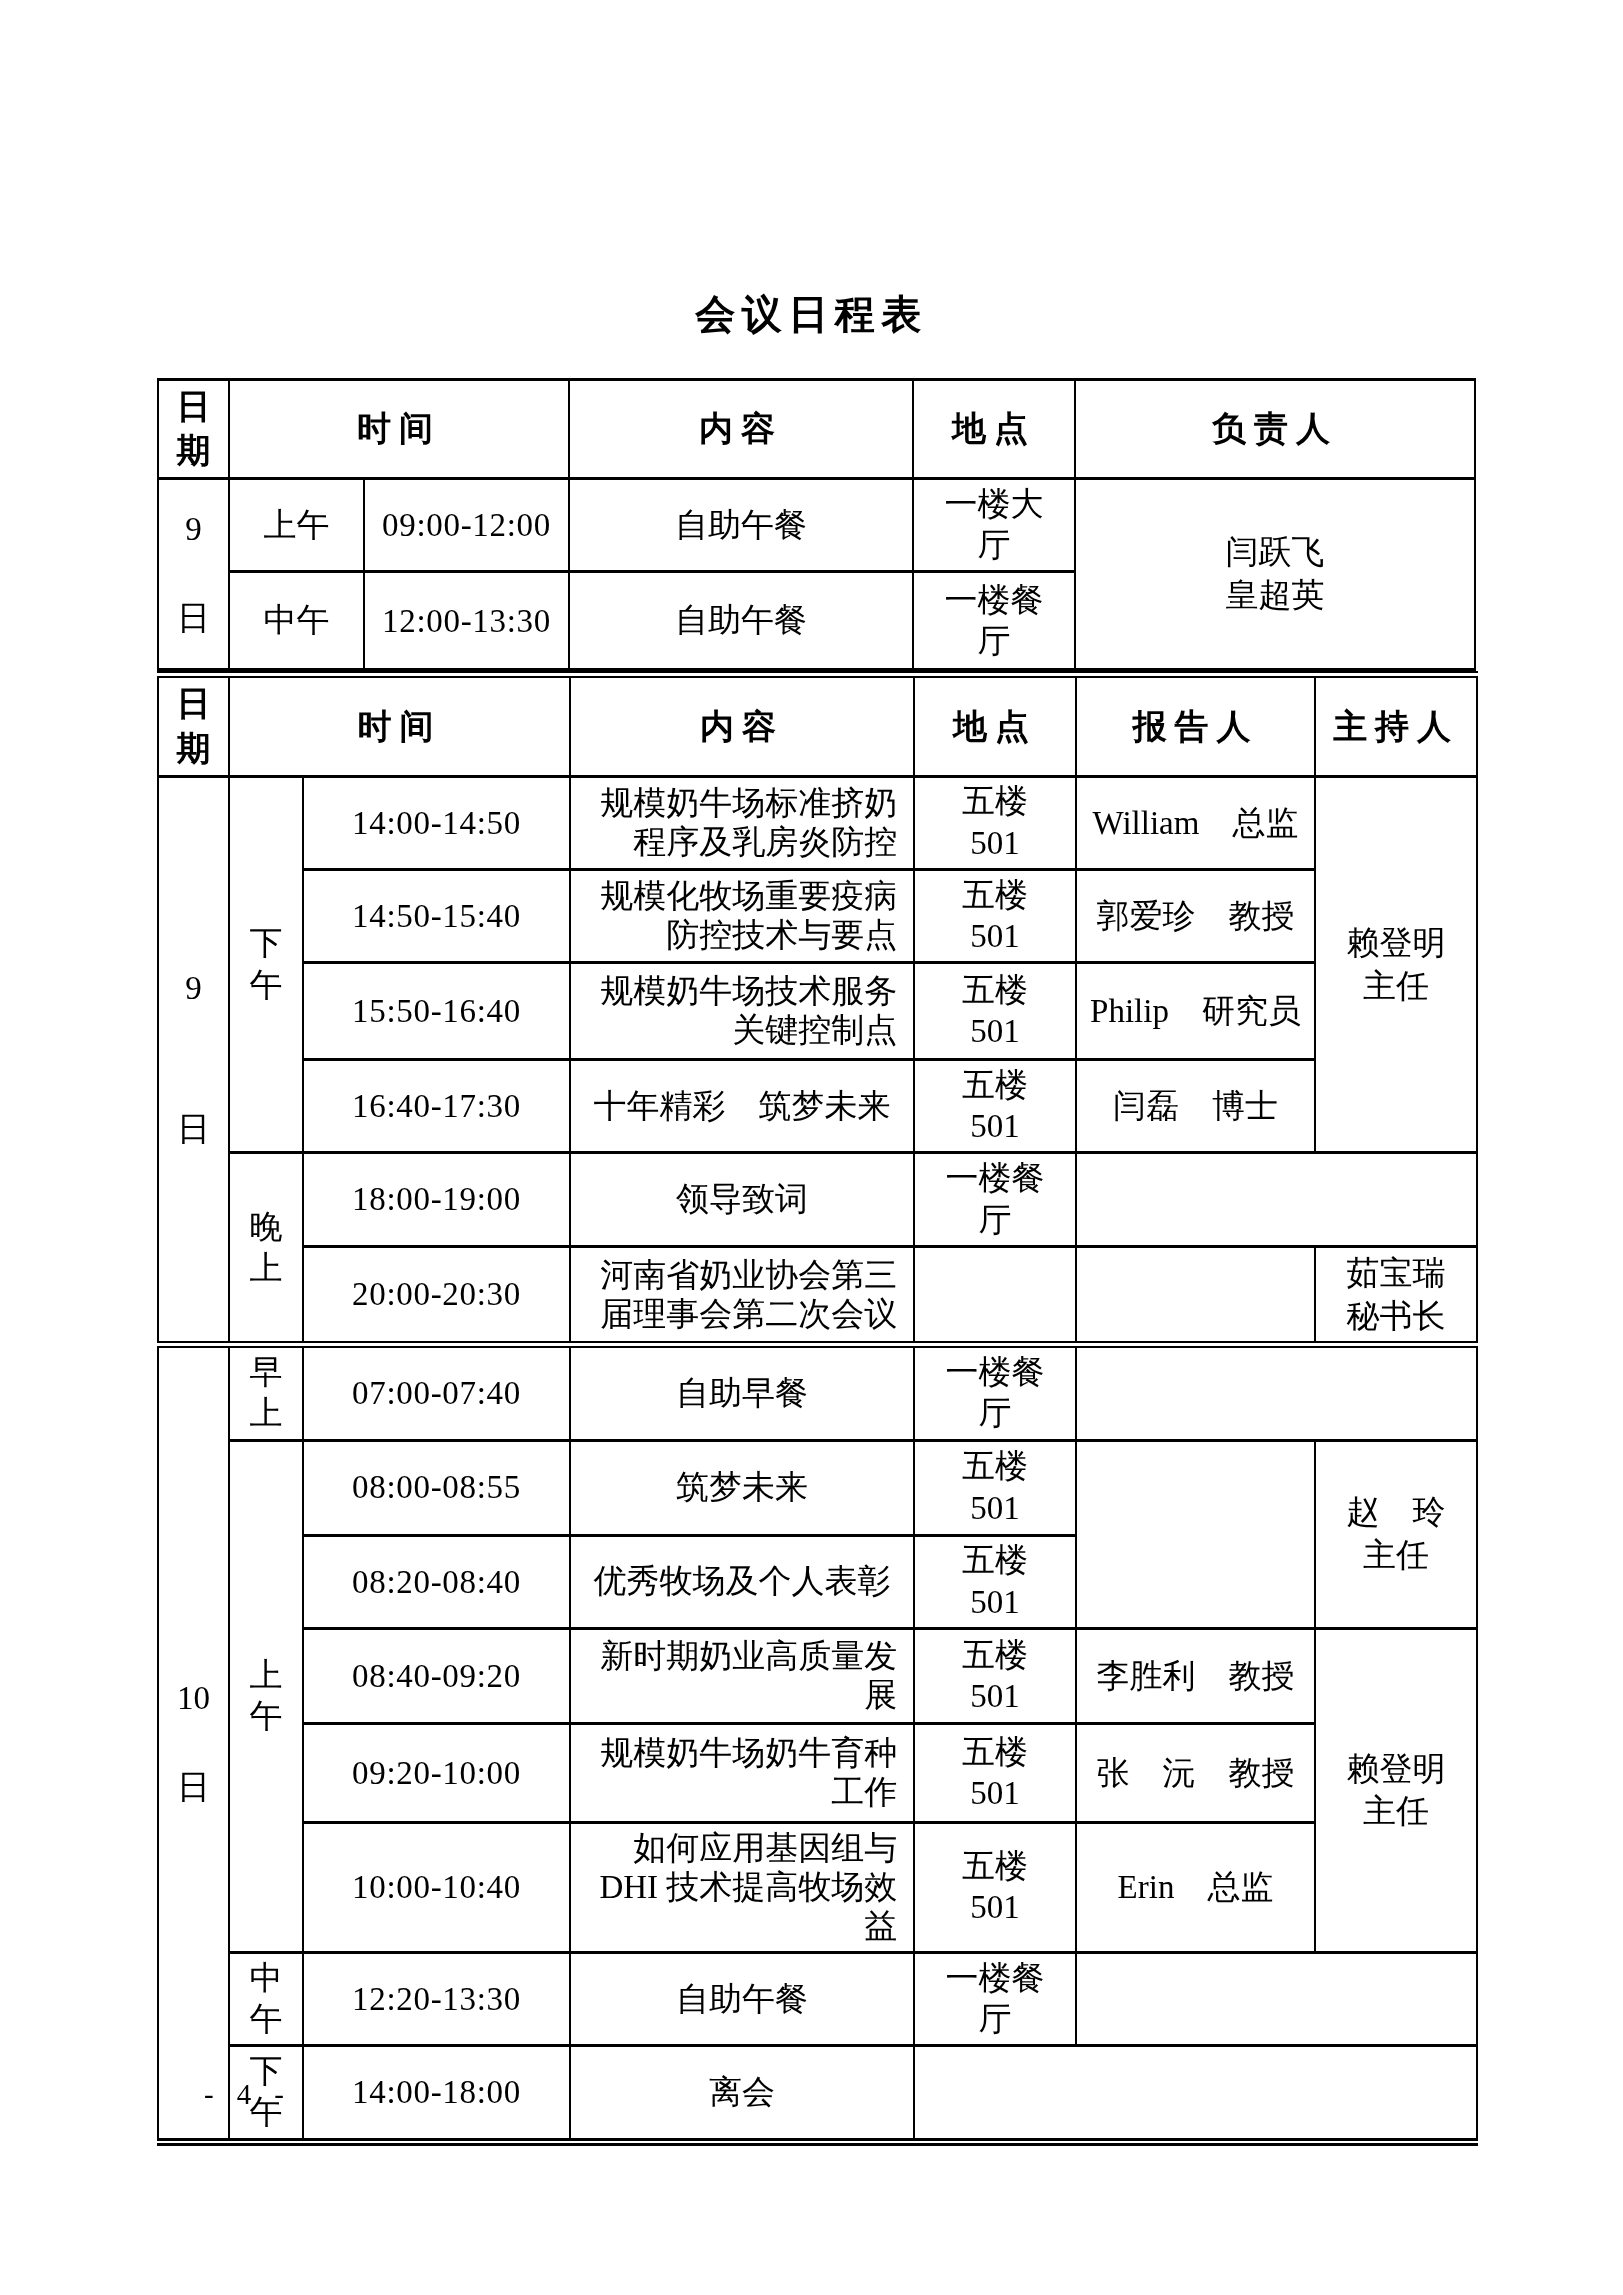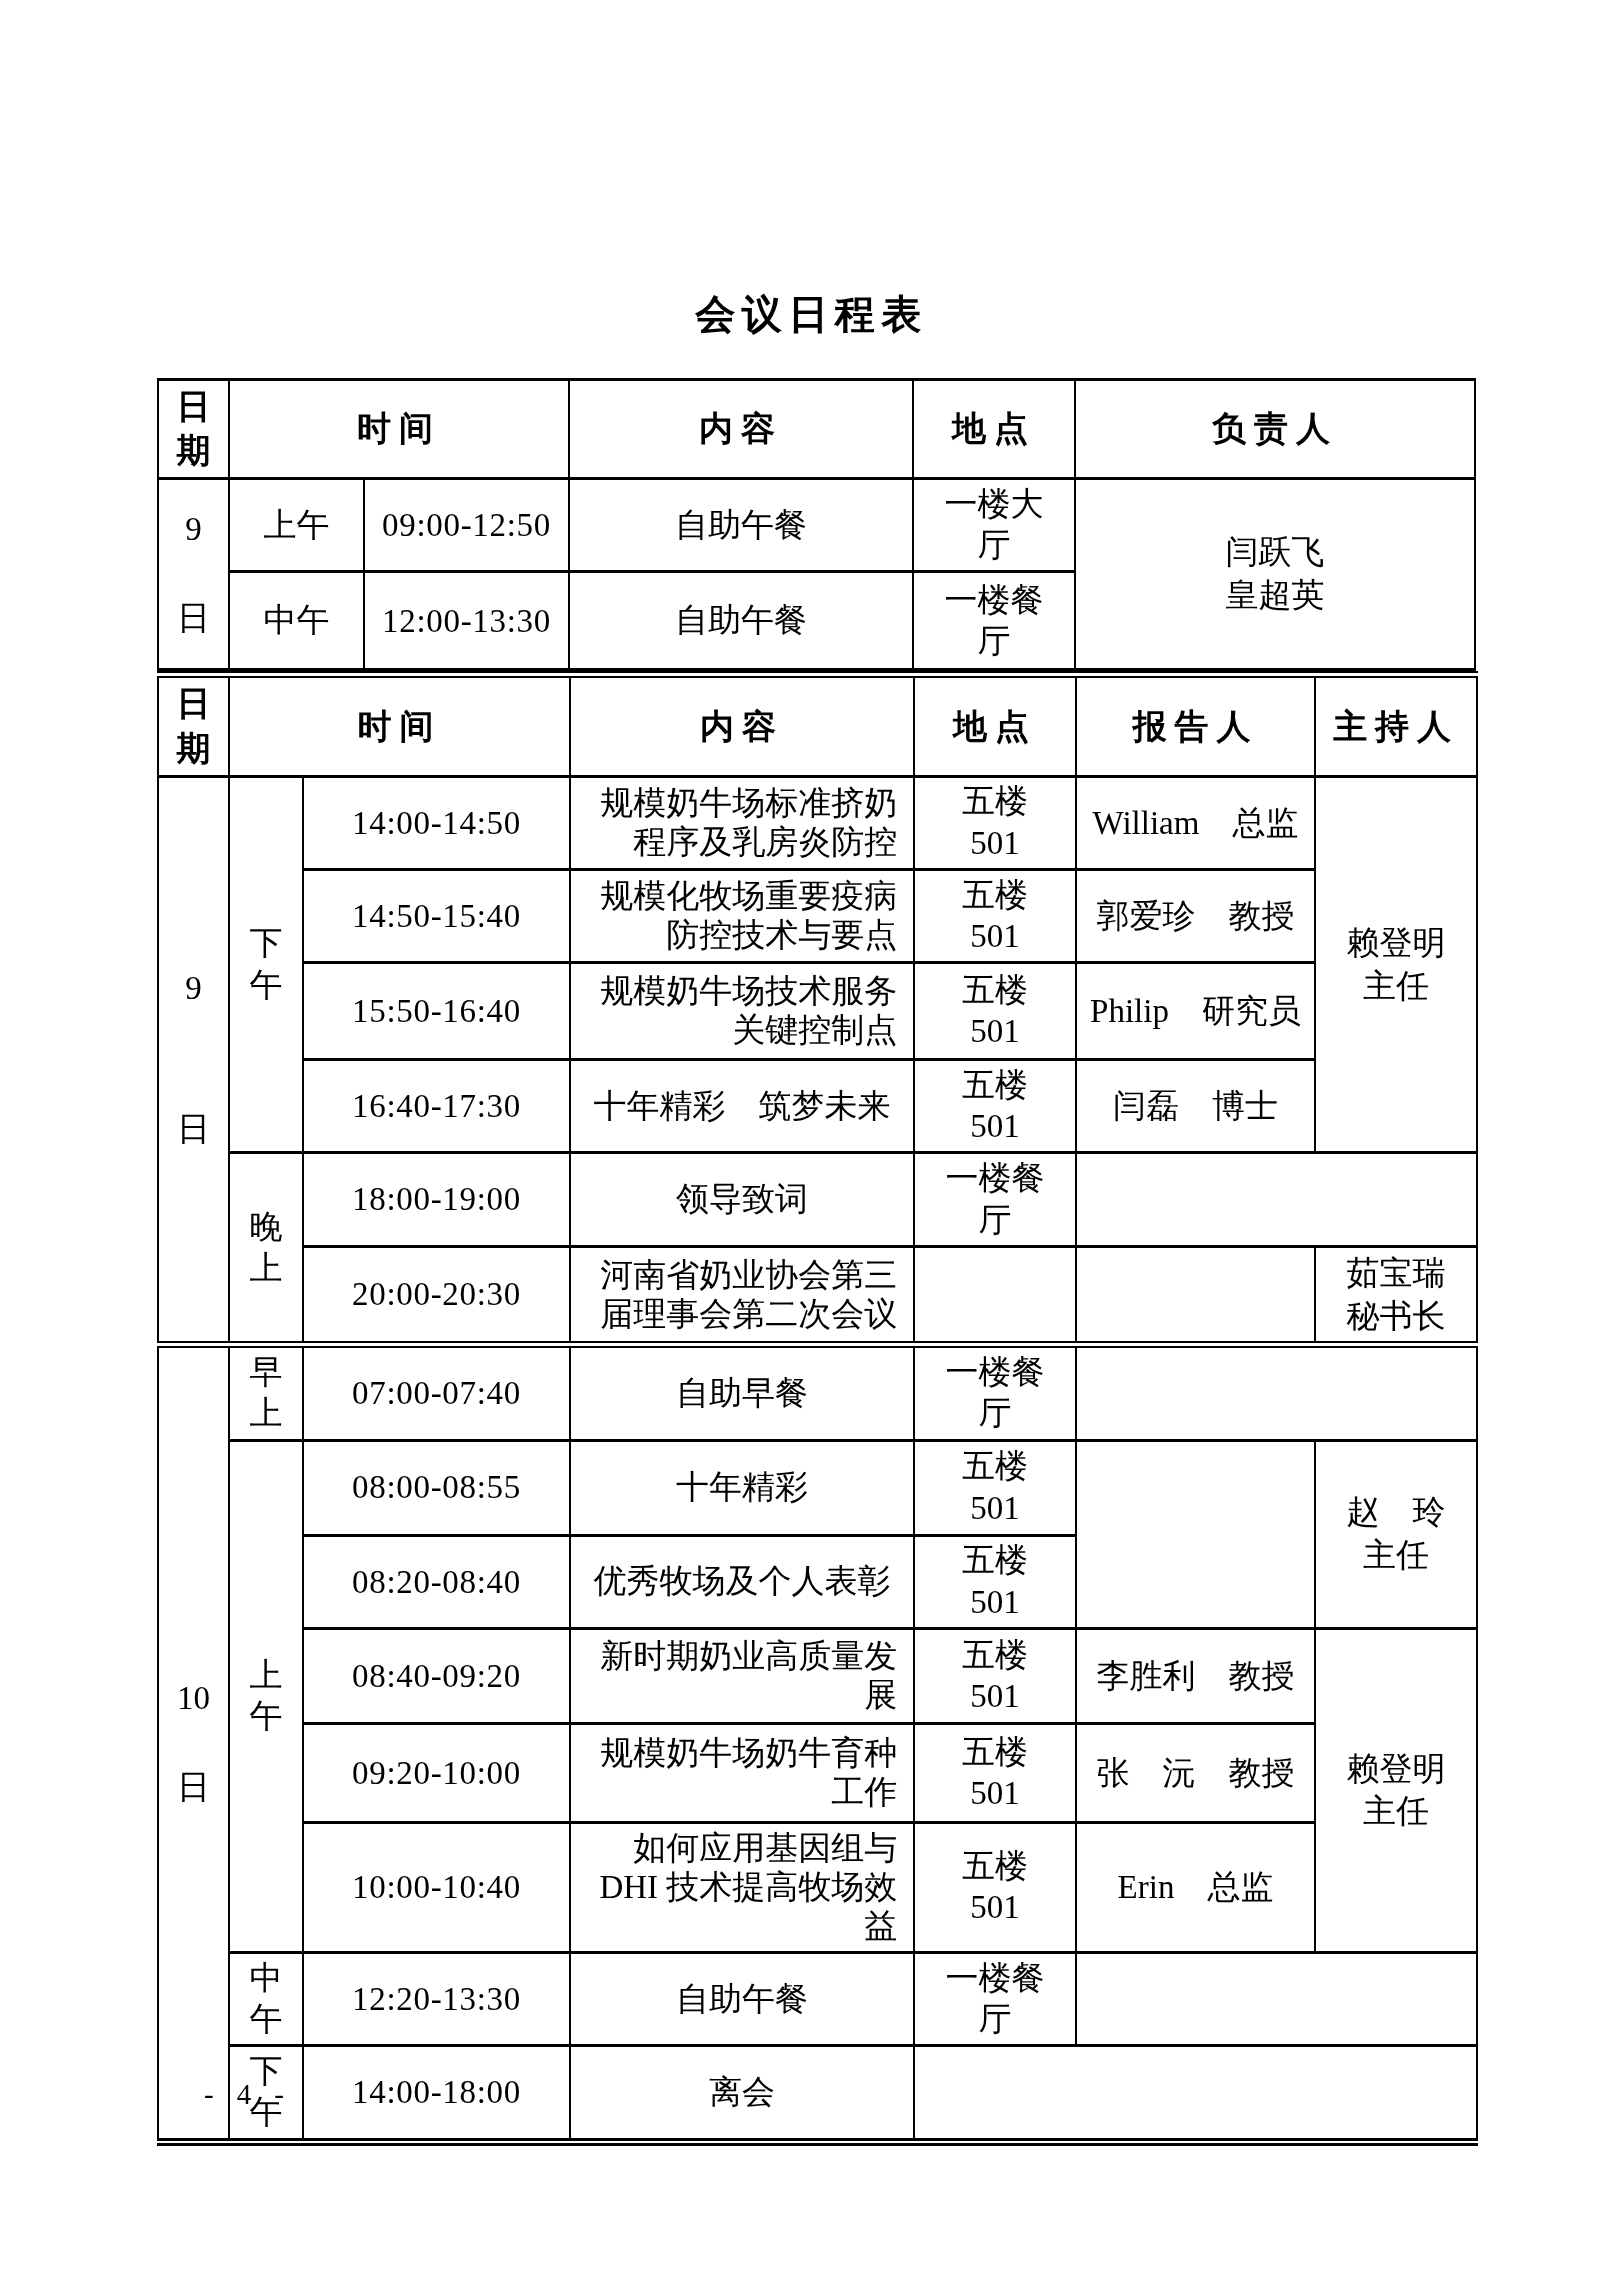--- a/index.html
+++ b/index.html
@@ -64,21 +64,21 @@
 期</th>
         <th colspan="2">时间</th>
         <th>内容</th>
         <th>地点</th>
         <th>负责人</th>
       </tr>
       <tr style="height:89px">
         <td class="c-date" rowspan="2">9
 日</td>
         <td class="c-period">上午</td>
-        <td class="c-time">09:00-12:50</td>
+        <td class="c-time">09:00-12:00</td>
         <td class="c-content">自助午餐</td>
         <td class="c-loc">一楼大
 厅</td>
         <td class="c-host" rowspan="2">闫跃飞
 皇超英</td>
       </tr>
       <tr style="height:98px">
         <td class="c-period">中午</td>
         <td class="c-time">12:00-13:30</td>
         <td class="c-content">自助午餐</td>
@@ -175,21 +175,21 @@
         <td class="c-content">自助早餐</td>
         <td class="c-loc">一楼餐
 厅</td>
         <td colspan="2"></td>
       </tr>
 
       <tr style="height:95px">
         <td class="c-period" rowspan="5">上
 午</td>
         <td class="c-time">08:00-08:55</td>
-        <td class="c-content">十年精彩</td>
+        <td class="c-content">筑梦未来</td>
         <td class="c-loc">五楼
 501</td>
         <td class="c-speaker" rowspan="2"></td>
         <td class="c-host" rowspan="2">赵　玲
 主任</td>
       </tr>
       <tr style="height:80px">
         <td class="c-time">08:20-08:40</td>
         <td class="c-content">优秀牧场及个人表彰</td>
         <td class="c-loc">五楼

